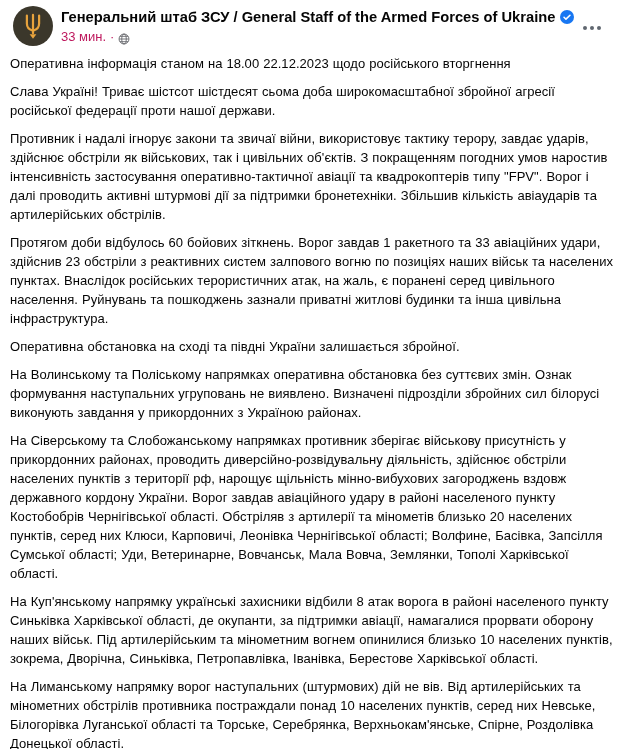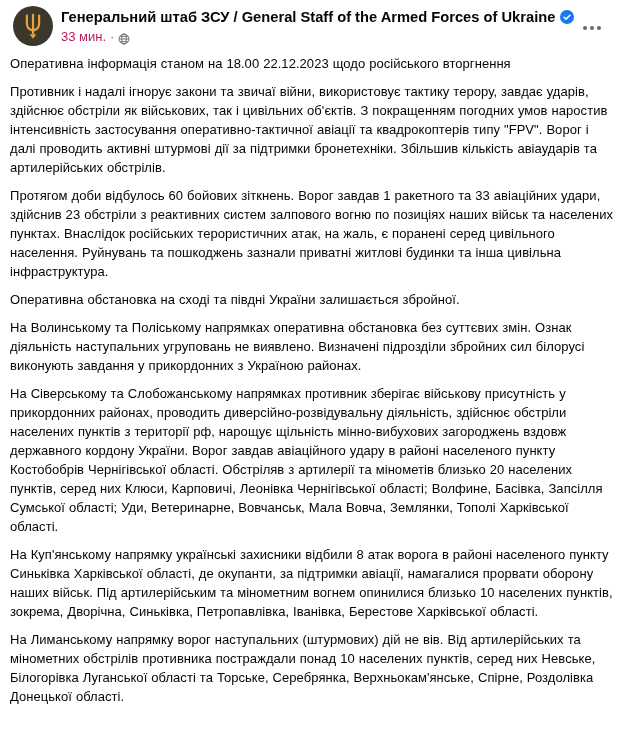--- a/index.html
+++ b/index.html
@@ -119,22 +119,23 @@
 
     <div class="menu-button">
       <i></i>
       <i></i>
       <i></i>
     </div>
   </div>
 
   <div class="post-body">
     <p>Оперативна інформація станом на 18.00 22.12.2023 щодо російського вторгнення</p>
+    <p>Слава Україні! Триває шістсот шістдесят сьома доба широкомасштабної збройної агресії російської федерації проти нашої держави.</p>
     <p>Противник і надалі ігнорує закони та звичаї війни, використовує тактику терору, завдає ударів, здійснює обстріли як військових, так і цивільних об'єктів. З покращенням погодних умов наростив інтенсивність застосування оперативно-тактичної авіації та квадрокоптерів типу "FPV". Ворог і далі проводить активні штурмові дії за підтримки бронетехніки. Збільшив кількість авіаударів та артилерійських обстрілів.</p>
     <p>Протягом доби відбулось 60 бойових зіткнень. Ворог завдав 1 ракетного та 33 авіаційних удари, здійснив 23 обстріли з реактивних систем залпового вогню по позиціях наших військ та населених пунктах. Внаслідок російських терористичних атак, на жаль, є поранені серед цивільного населення. Руйнувань та пошкоджень зазнали приватні житлові будинки та інша цивільна інфраструктура.</p>
     <p>Оперативна обстановка на сході та півдні України залишається збройної.</p>
-    <p>На Волинському та Поліському напрямках оперативна обстановка без суттєвих змін. Ознак діяльність наступальних угруповань не виявлено. Визначені підрозділи збройних сил білорусі виконують завдання у прикордонних з Україною районах.</p>
+    <p>На Волинському та Поліському напрямках оперативна обстановка без суттєвих змін. Ознак формування наступальних угруповань не виявлено. Визначені підрозділи збройних сил білорусі виконують завдання у прикордонних з Україною районах.</p>
     <p>На Сіверському та Слобожанському напрямках противник зберігає військову присутність у прикордонних районах, проводить диверсійно-розвідувальну діяльність, здійснює обстріли населених пунктів з території рф, нарощує щільність мінно-вибухових загороджень вздовж державного кордону України. Ворог завдав авіаційного удару в районі населеного пункту Костобобрів Чернігівської області. Обстріляв з артилерії та мінометів близько 20 населених пунктів, серед них Клюси, Карповичі, Леонівка Чернігівської області; Волфине, Басівка, Запсілля Сумської області; Уди, Ветеринарне, Вовчанськ, Мала Вовча, Землянки, Тополі Харківської області.</p>
     <p>На Куп'янському напрямку українські захисники відбили 8 атак ворога в районі населеного пункту Синьківка Харківської області, де окупанти, за підтримки авіації, намагалися прорвати оборону наших військ. Під артилерійським та мінометним вогнем опинилися близько 10 населених пунктів, зокрема, Дворічна, Синьківка, Петропавлівка, Іванівка, Берестове Харківської області.</p>
     <p>На Лиманському напрямку ворог наступальних (штурмових) дій не вів. Від артилерійських та мінометних обстрілів противника постраждали понад 10 населених пунктів, серед них Невське, Білогорівка Луганської області та Торське, Серебрянка, Верхньокам'янське, Спірне, Роздолівка Донецької області.</p>
   </div>
 
 </div>
 
 </body></html>

